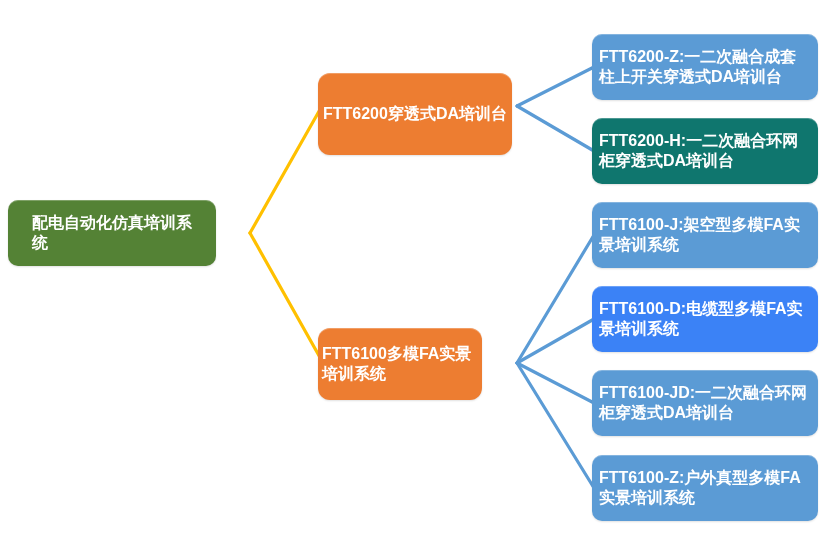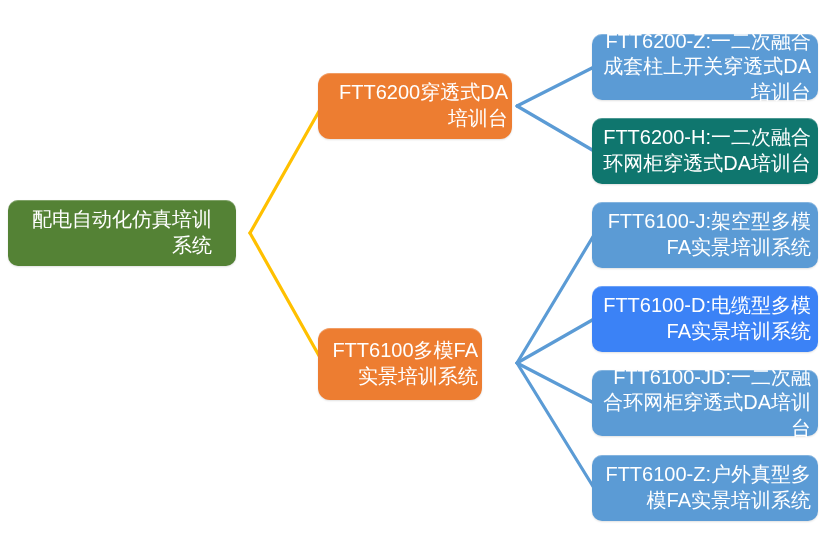--- a/index.html
+++ b/index.html
@@ -14,31 +14,31 @@
     background: #ffffff;
   }
   .wires {
     position: absolute; left: 0; top: 0;
     width: 822px; height: 556px;
   }
   .wires line { stroke-width: 3.2; stroke-linecap: round; }
   .node {
     position: absolute;
     display: flex; align-items: center; justify-content: center;
-    text-align: right;
+    text-align: left;
     color: #ffffff;
-    font-weight: normal;
-    font-size: 20px;
+    font-weight: bold;
+    font-size: 16px;
     line-height: 1.28;
     border-radius: 10px;
     box-shadow: inset 0 1px 0 rgba(255,255,255,0.25), 0 1px 2px rgba(0,0,0,0.12);
   }
-  .root-node  { left: 8px;   top: 200px; width: 228px; height: 66px; padding: 0 24px; }
+  .root-node  { left: 8px;   top: 200px; width: 208px; height: 66px; padding: 0 24px; }
   .branch-node{ border-radius: 12px; padding: 0 4px; }
-  .branch-1   { left: 318px; top: 73px;  width: 194px; height: 66px; }
+  .branch-1   { left: 318px; top: 73px;  width: 194px; height: 82px; }
   .branch-2   { left: 318px; top: 328px; width: 164px; height: 72px; }
   .leaf-node  { left: 592px; width: 226px; height: 66px; padding: 0 7px; }
   .leaf-0 { top: 34px; }
   .leaf-1 { top: 118px; }
   .leaf-2 { top: 202px; }
   .leaf-3 { top: 286px; }
   .leaf-4 { top: 370px; }
   .leaf-5 { top: 455px; }
 </style>
 </head>

